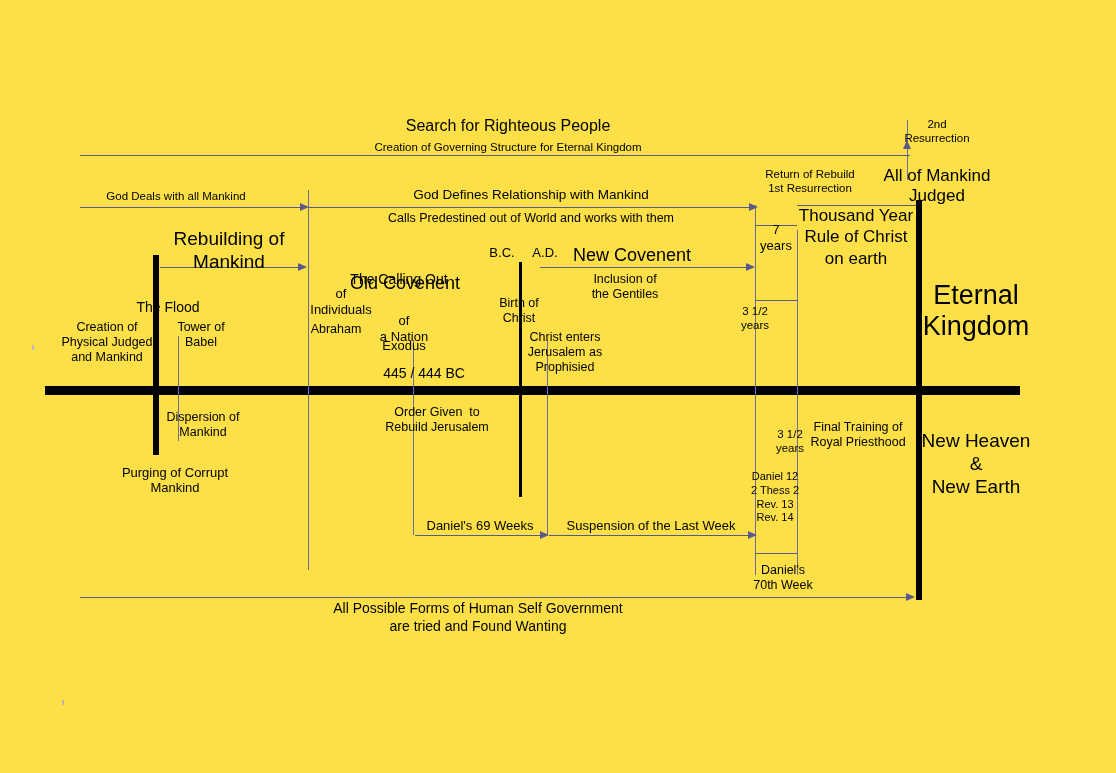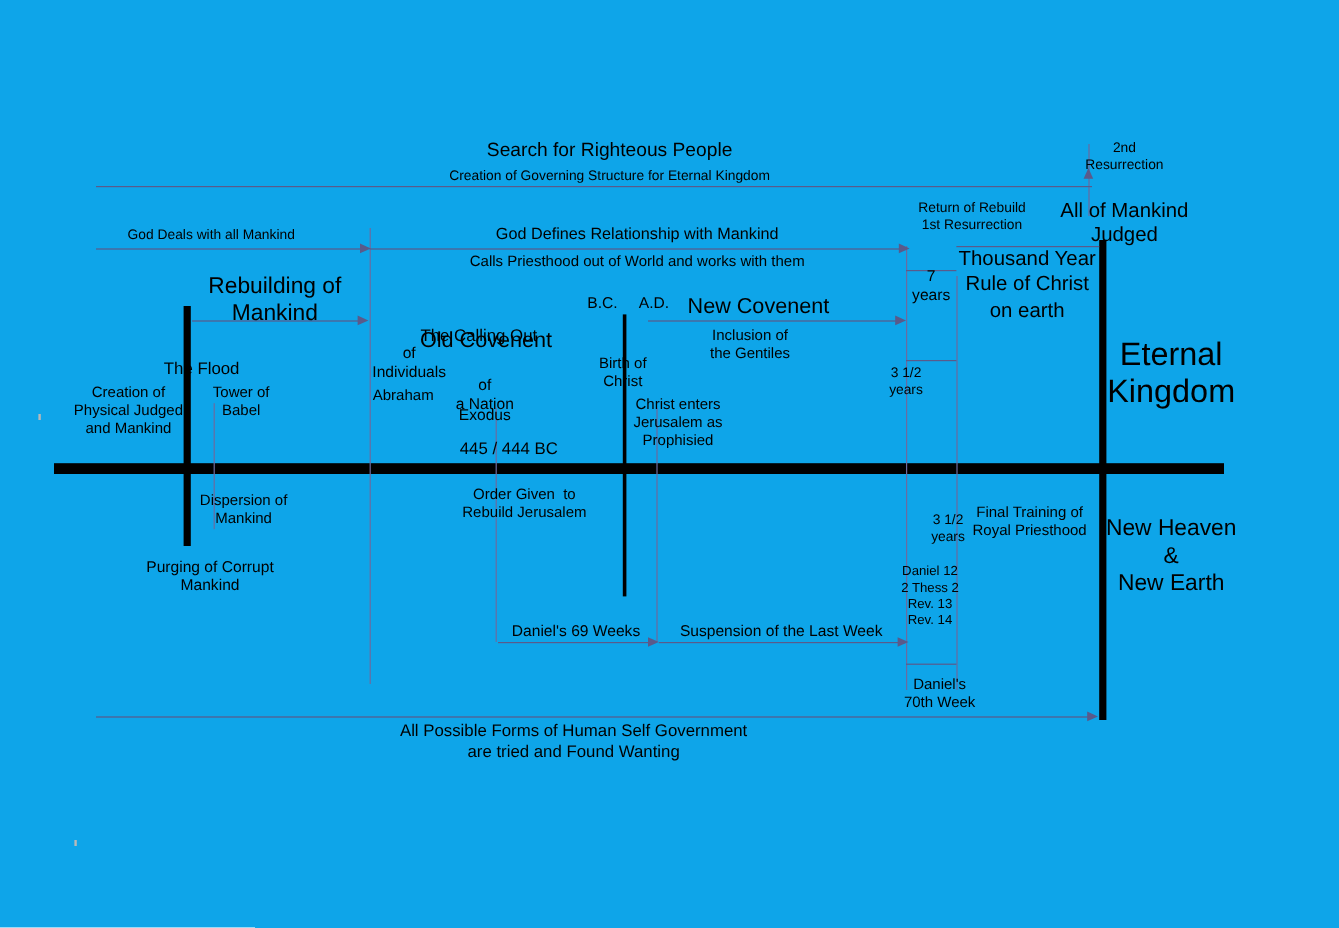--- a/index.html
+++ b/index.html
@@ -8,21 +8,21 @@
     background: #ffffff;
   }
   body {
     font-family: "Liberation Sans", sans-serif;
     color: #000000;
   }
   #canvas {
     position: relative;
     width: 1116px;
     height: 773px;
-    background: #0ea5e9;
+    background: #fde047;
     overflow: hidden;
   }
   .lbl {
     position: absolute;
     white-space: pre;
     line-height: 1.18;
     color: #000;
   }
   .ctr { text-align: center; transform: translateX(-50%); }
 
@@ -135,21 +135,21 @@
   <div class="lbl ctr" style="left:810px; top:168px; font-size:11.5px;">Return of Rebuild
 1st Resurrection</div>
 
   <div class="lbl ctr" style="left:937px; top:166px; font-size:17px;">All of Mankind
 Judged</div>
 
   <div class="lbl ctr" style="left:176px; top:190px; font-size:11.5px;">God Deals with all Mankind</div>
 
   <div class="lbl ctr" style="left:531px; top:187px; font-size:13.5px;">God Defines Relationship with Mankind</div>
 
-  <div class="lbl ctr" style="left:531px; top:211px; font-size:12.5px;">Calls Priesthood out of World and works with them</div>
+  <div class="lbl ctr" style="left:531px; top:211px; font-size:12.5px;">Calls Predestined out of World and works with them</div>
 
   <div class="lbl ctr" style="left:776px; top:222px; font-size:13px; line-height:1.25;">7
 years</div>
 
   <div class="lbl ctr" style="left:856px; top:205px; font-size:17px; line-height:1.25;">Thousand Year
 Rule of Christ
 on earth</div>
 
   <div class="lbl ctr" style="left:229px; top:228px; font-size:19px; line-height:1.2;">Rebuilding of
 Mankind</div>

